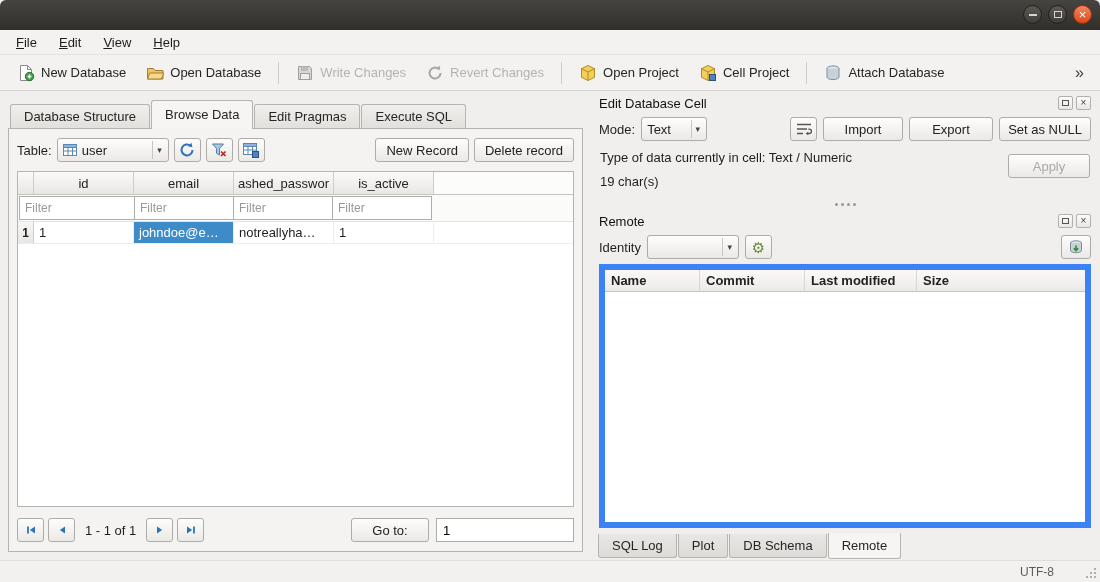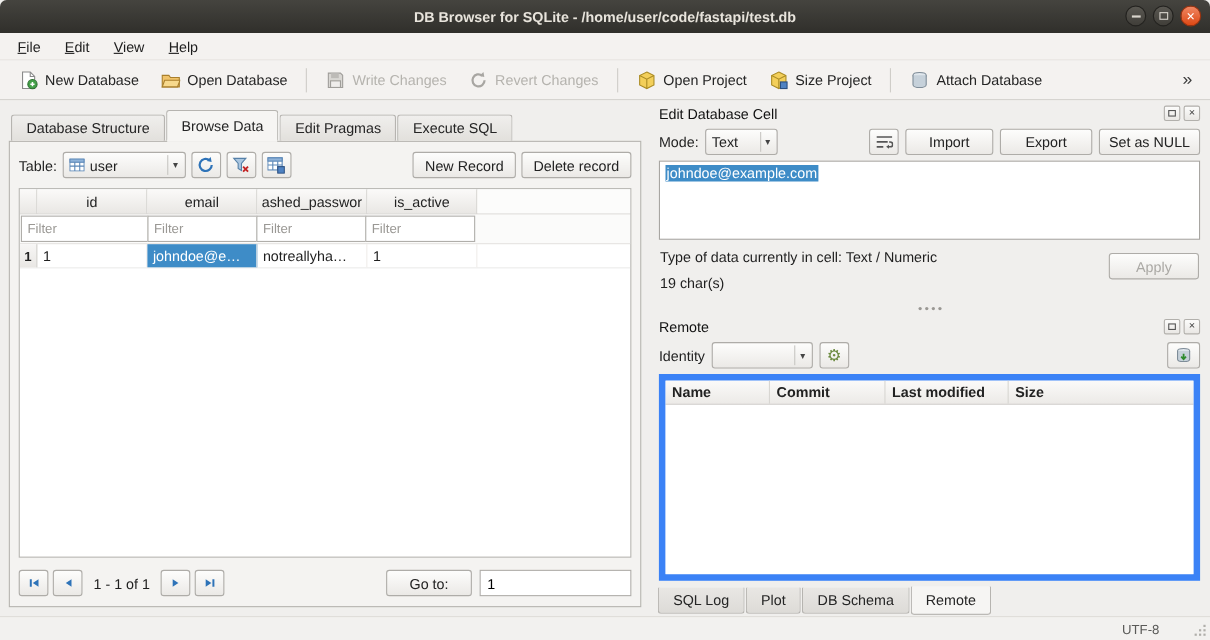--- a/index.html
+++ b/index.html
@@ -181,21 +181,20 @@
   .grip { position: absolute; right: 4px; bottom: 4px; width: 12px; height: 12px; }
   .grip::before {
     content: ""; position: absolute; right: 0; bottom: 0; width: 2px; height: 2px; background: #b0aeaa;
     box-shadow: -4px 0 #b0aeaa, -8px 0 #b0aeaa, 0 -4px #b0aeaa, -4px -4px #b0aeaa, 0 -8px #b0aeaa;
   }
 </style>
 </head>
 <body>
 
 <div class="titlebar">
-  <div class="title">DB Browser for SQLite - /home/user/code/fastapi/test.db</div>
   <div class="win-controls">
     <div class="wbtn">
         <span class="bar"></span>
       </div>
     <div class="wbtn">
         <span class="box"></span>
       </div>
     <div class="wbtn close">
         <span class="glyph-close">×</span>
       </div>
@@ -249,21 +248,21 @@
         <path d="M2.5 4.7L9 8l6.5-3.3M9 8v8.5" fill="none" stroke="#ab8c25"></path>
       </svg>
     <span>Open Project</span>
   </div>
   <div class="tool">
     <svg width="18" height="18" viewBox="0 0 18 18">
         <path d="M9 1.5l6.5 3.2v8.6L9 16.5l-6.5-3.2V4.7z" fill="#f3cf5a" stroke="#ab8c25"></path>
         <path d="M2.5 4.7L9 8l6.5-3.3M9 8v8.5" fill="none" stroke="#ab8c25"></path>
         <rect x="10.5" y="10.5" width="6" height="6" fill="#4f82c2" stroke="#2b4f80"></rect>
       </svg>
-    <span>Size Project</span>
+    <span>Cell Project</span>
   </div>
   <div class="tsep"></div>
   <div class="tool">
     <svg width="18" height="18" viewBox="0 0 18 18">
         <ellipse cx="9" cy="4.5" rx="6" ry="2.6" fill="#dfe6ec" stroke="#7e8c98"></ellipse>
         <path d="M3 4.5v8.5c0 1.4 2.7 2.6 6 2.6s6-1.2 6-2.6V4.5" fill="#c6d1da" stroke="#7e8c98"></path>
       </svg>
     <span>Attach Database</span>
   </div>
   <div class="overflow">»</div>
@@ -396,23 +395,20 @@
           <path d="M1 2.5h14M1 7h10M1 11.5h6" stroke="#555" stroke-width="1.5"></path>
           <path d="M11.5 11.5h1.8a2.2 2.2 0 0 0 0-4.4h-1" fill="none" stroke="#555" stroke-width="1.4"></path>
           <path d="M9.6 11.5l2.6-1.8v3.6z" fill="#555"></path>
         </svg>
     </div>
     <button class="btn import-btn">Import</button>
     <button class="btn export-btn">Export</button>
     <button class="btn null-btn">Set as NULL</button>
   </div>
 
-  <div class="cell-editor">
-    <span class="selection">johndoe@example.com</span>
-  </div>
 
   <div class="info-row">
     <div class="info-line1">Type of data currently in cell: Text / Numeric</div>
     <div>19 char(s)</div>
     <button class="btn disabled apply-btn">Apply</button>
   </div>
 
   <div class="splitter">
       <i></i>
       <i></i>

